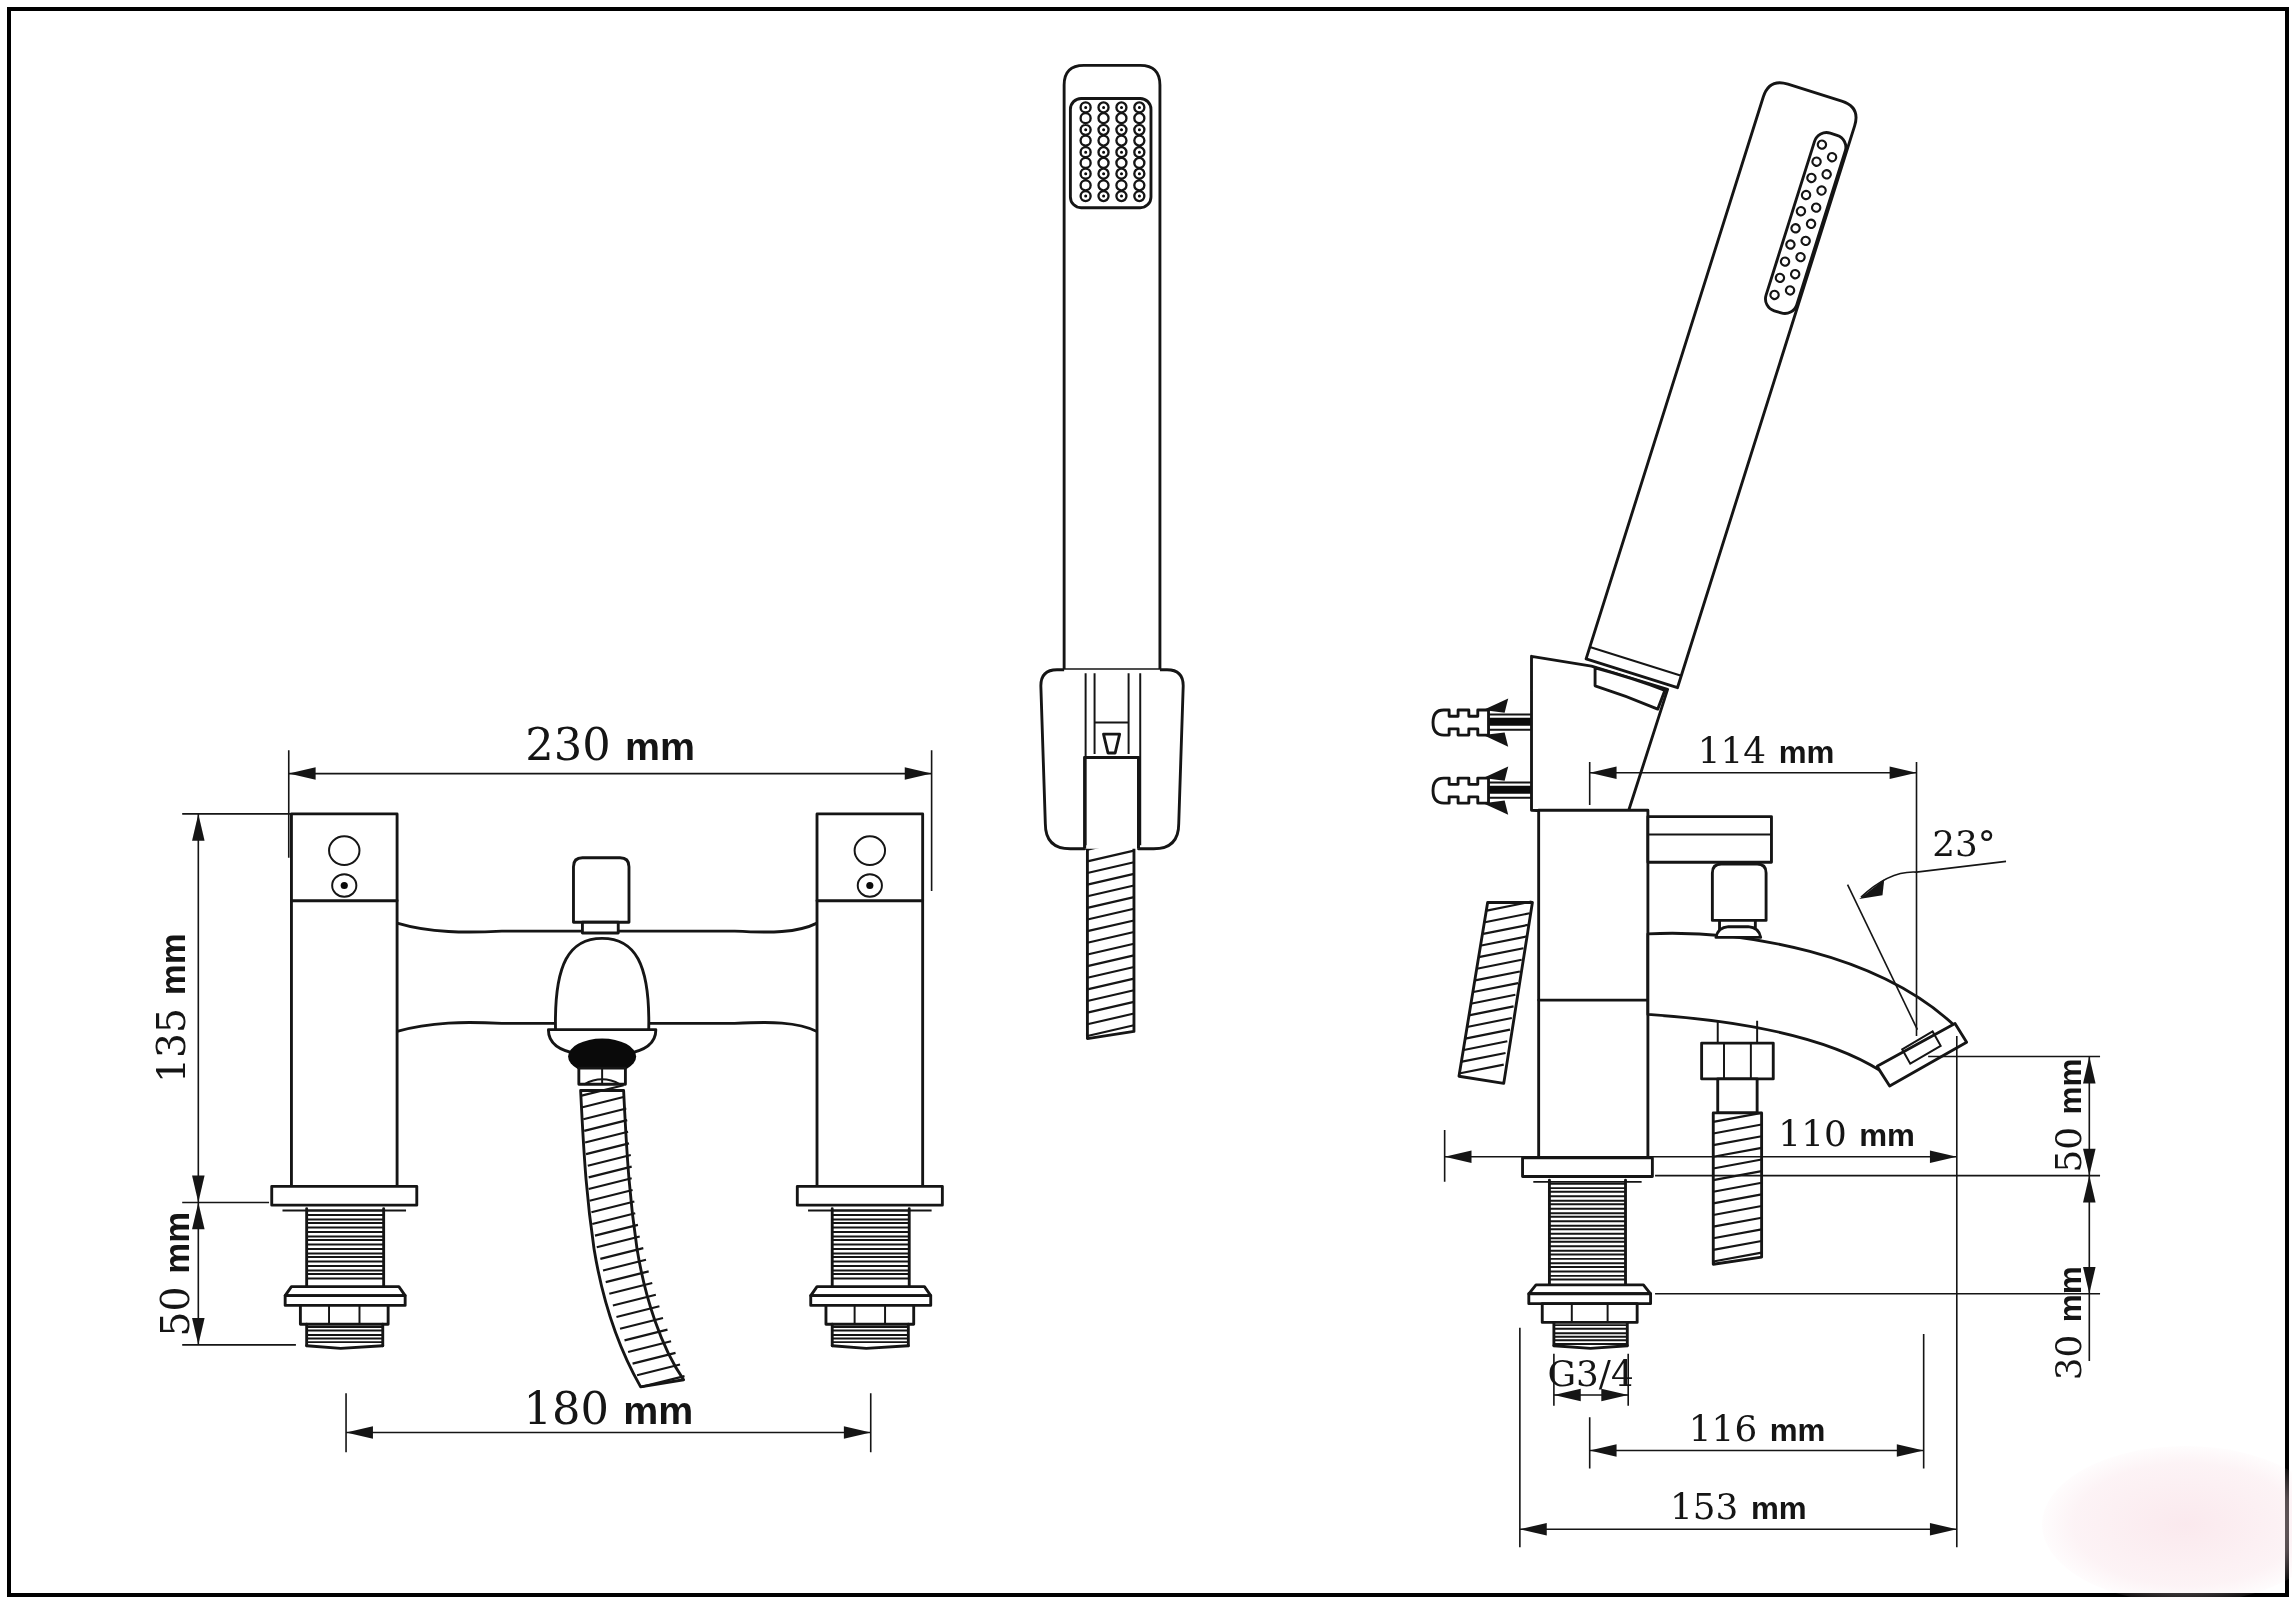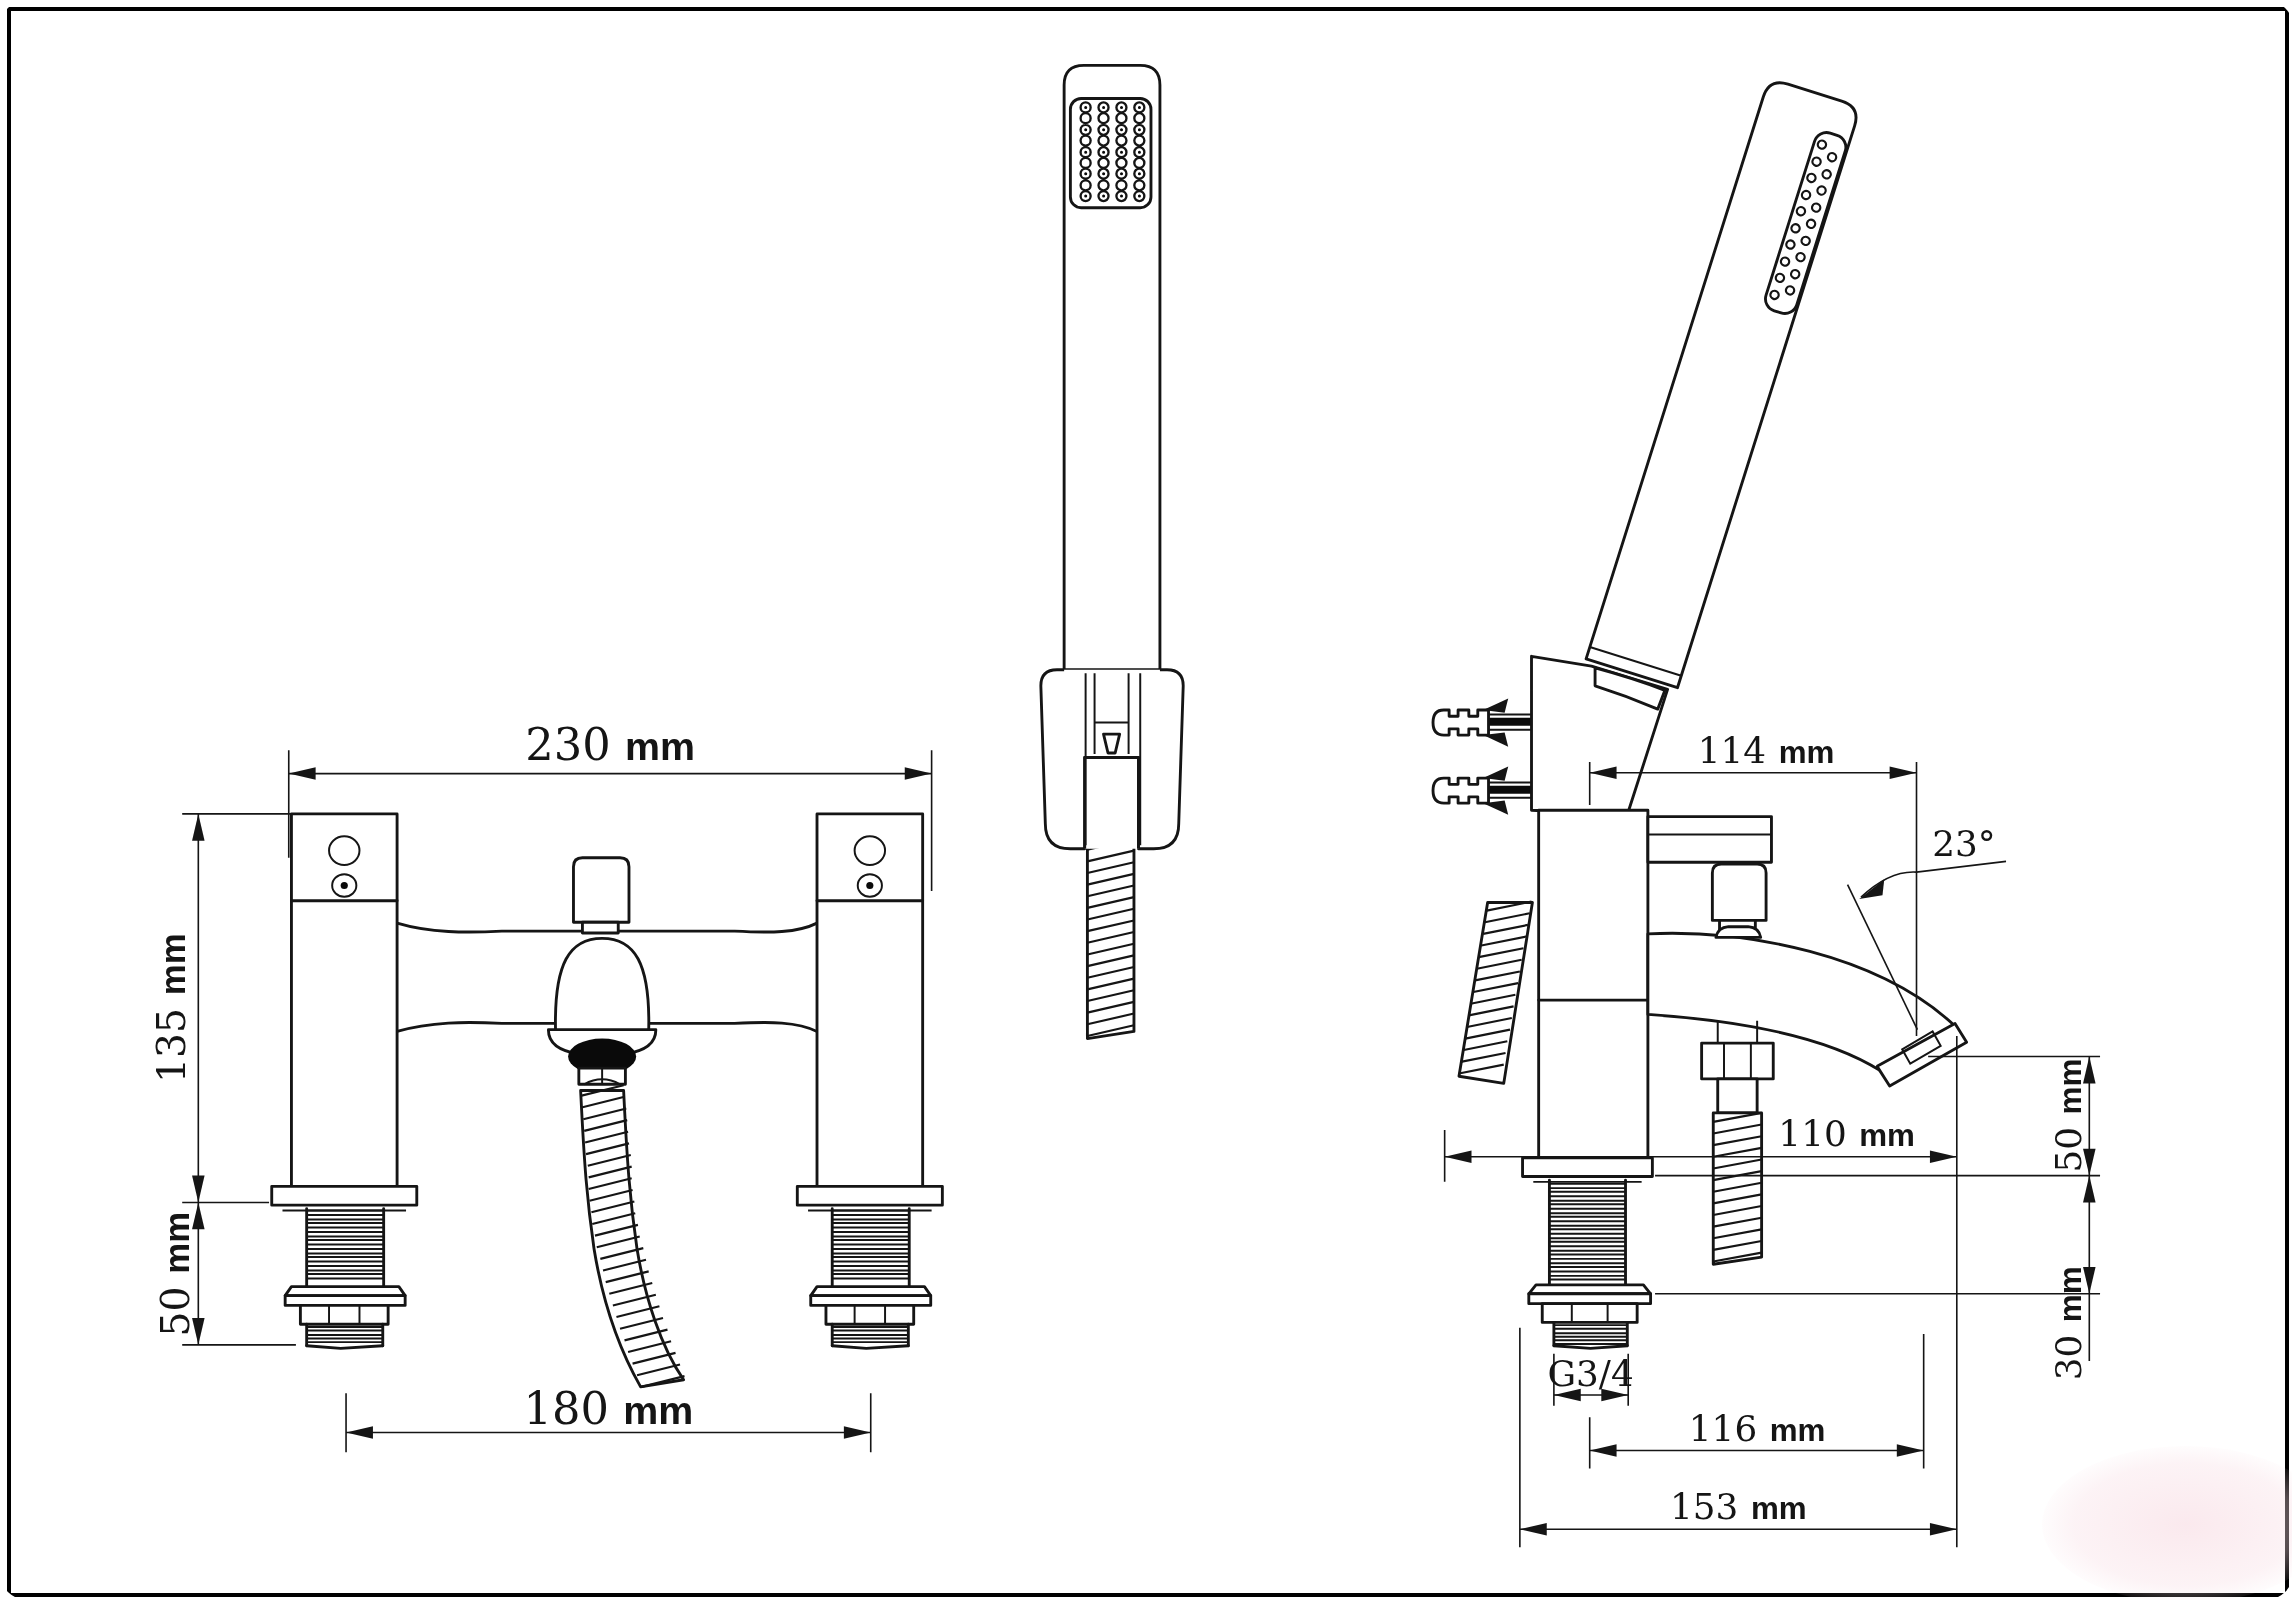--- a/index.html
+++ b/index.html
@@ -1,17 +1,17 @@
 <!DOCTYPE html>
 <html style="font-size:14.3px"><head>
 <meta charset="utf-8">
 <style>
   html,body{margin:0;padding:0;background:#ffffff;}
   .canvas{position:relative;width:2293px;height:1600px;background:#ffffff;overflow:hidden;
-          font-family:"Liberation Sans",sans-serif;border-radius:27px;}
+          font-family:"Liberation Sans",sans-serif;}
   .frame{position:absolute;left:7.2px;top:7.2px;width:2274px;height:1582px;border:4.5px solid #000;}
   svg{position:absolute;left:0;top:0;}
   .ln{stroke:#151515;stroke-width:3.2;fill:none;stroke-linecap:round;stroke-linejoin:round;}
   .lnf{stroke:#151515;stroke-width:3.2;fill:#ffffff;stroke-linejoin:round;}
   .fine{stroke:#151515;stroke-width:2.2;fill:none;}
   .rib{stroke:#151515;stroke-width:2.4;fill:none;}
   .dim{stroke:#151515;stroke-width:1.8;fill:none;}
   .arr{fill:#151515;stroke:none;}
   .blk{fill:#0a0a0a;stroke:none;}
   text{fill:#151515;}

